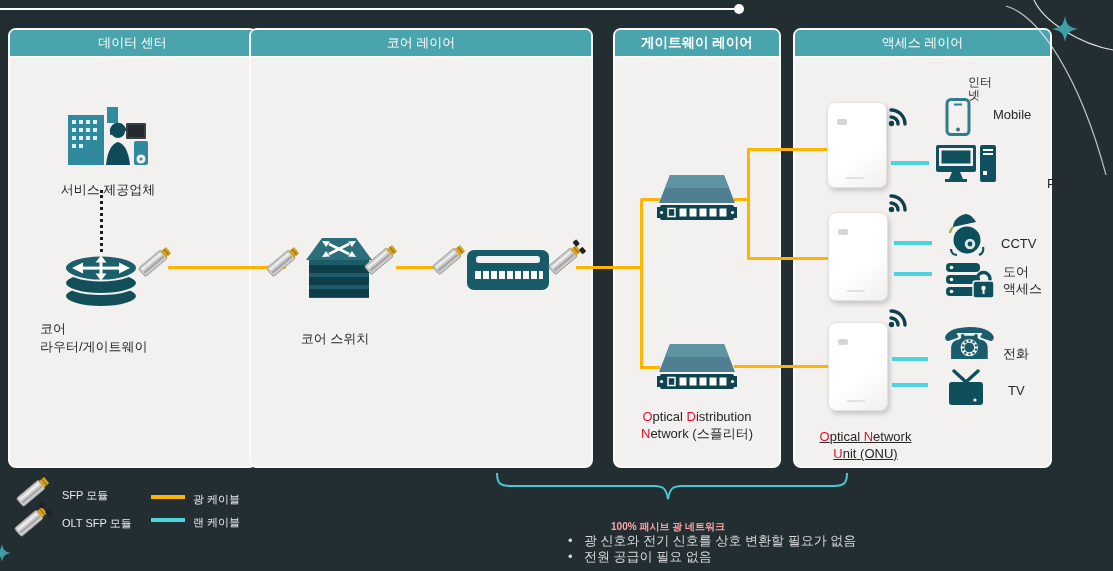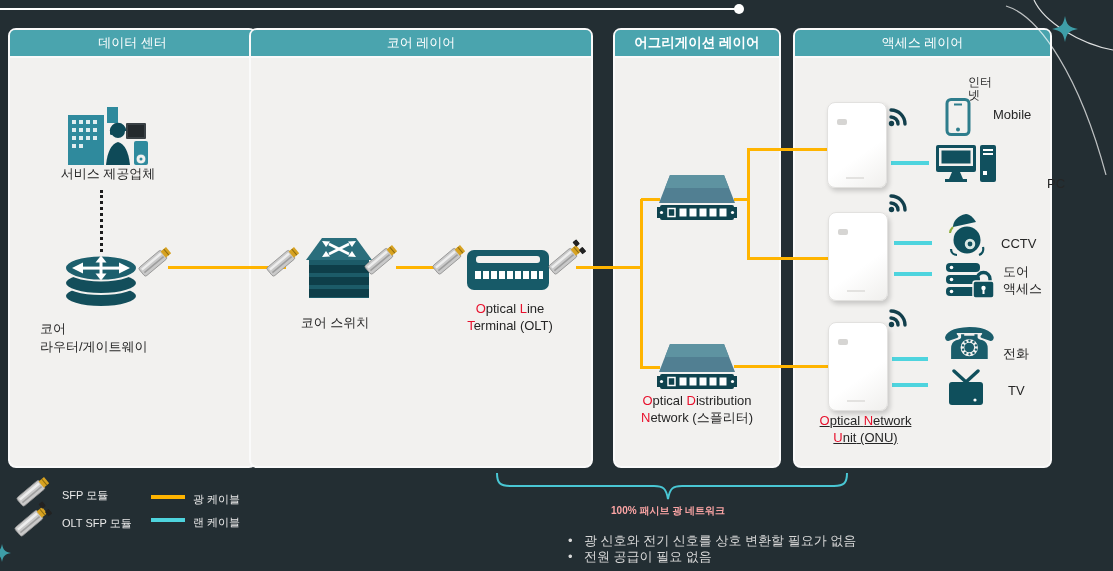--- a/index.html
+++ b/index.html
@@ -10,21 +10,21 @@
   .panel{position:absolute;top:28px;height:440px;background:#F2F1EF;border:2px solid #FAFAFA;
          border-radius:8px;box-sizing:border-box;z-index:1;}
   .panel-header{height:26px;background:#4AA4AE;border-bottom:2px solid #FAFAFA;border-radius:5px 5px 0 0;
                 display:flex;align-items:center;justify-content:center;color:#FFFFFF;font-size:13px;}
   .panel-header.bold{font-weight:bold;font-size:13.5px;}
   
   .cable-o{position:absolute;background:#FFB400;z-index:4;}
   .cable-c{position:absolute;background:#4ED4DE;z-index:4;}
   
   .klabel{position:absolute;font-size:13px;color:#262626;z-index:6;}
-  .center{text-align:center;}
+  .center{text-align:center;margin-top:16px;}
   .red{color:#E8112D;}
   .wlabel{position:absolute;color:#E9E9E9;font-size:11px;z-index:6;}
   .dev{position:absolute;z-index:6;}
   .onu{position:absolute;width:58px;background:linear-gradient(145deg,#FFFFFF 60%,#F0EFED);
        border:1px solid #E2E1DF;border-radius:8px;box-shadow:2px 3px 5px rgba(0,0,0,0.18);z-index:6;}
   .onu .logo{position:absolute;left:9px;top:16px;width:10px;height:6px;background:#D6D5D3;border-radius:2px;}
   .onu .foot{position:absolute;left:18px;bottom:8px;width:18px;height:2px;background:#E3E2E0;}
   .dotted-line{position:absolute;border-left:3px dotted #1C1C1C;z-index:6;}
   .sfp{position:absolute;width:40px;height:16px;transform:rotate(-40deg);z-index:6;}
   .footer-title{position:absolute;color:#fca5a5;font-weight:bold;font-size:10px;z-index:6;}
@@ -55,21 +55,21 @@
         <span>데이터 센터</span>
       </div>
   </div>
   <div class="panel" style="left:249px;width:344px;">
     <div class="panel-header">
         <span>코어 레이어</span>
       </div>
   </div>
   <div class="panel" style="left:613px;width:168px;">
     <div class="panel-header bold">
-        <span>어그리게이션 레이어</span>
+        <span>게이트웨이 레이어</span>
       </div>
   </div>
   <div class="panel" style="left:793px;width:259px;">
     <div class="panel-header">
         <span>액세스 레이어</span>
       </div>
   </div>
 
   <div class="cable-o" style="left:168px;top:266px;width:118px;height:3px;"></div>
   <div class="cable-o" style="left:396px;top:266px;width:40px;height:3px;"></div>
@@ -206,24 +206,20 @@
     <rect x="3" y="5" width="25" height="2.5" fill="#EDEDED"></rect>
       <rect x="3" y="9.5" width="25" height="1.5" fill="#9E9E9E"></rect>
     <rect x="29" y="4.5" width="7" height="8" fill="#D7A221"></rect>
       <rect x="32.5" y="4.5" width="1" height="8" fill="#8A6A10"></rect>
     <rect x="35" y="0" width="5" height="6" rx="1" fill="#222222"></rect>
       <rect x="35" y="10" width="5" height="6" rx="1" fill="#222222"></rect>
   </svg>
   <div class="klabel center" style="left:285px;top:314px;width:100px;">
     <span>코어 스위치</span>
   </div>
-  <div class="klabel center" style="left:445px;top:300px;width:130px;line-height:17px;">
-    <div><span class="red">O</span><span>ptical</span> <span class="red">L</span><span>ine</span></div>
-    <div><span class="red">T</span><span>erminal</span> <span>(OLT)</span></div>
-  </div>
 
   <svg class="dev" style="left:657px;top:175px;" width="80" height="46" viewBox="0 0 80 46">
     <polygon points="13,0 67,0 78,28 2,28" fill="#517F92"></polygon>
     <polygon points="13,0 67,0 72,13 8,13" fill="#5E93A1"></polygon>
     <rect x="0" y="32" width="5" height="11" fill="#0F434E"></rect>
       <rect x="75" y="32" width="5" height="11" fill="#0F434E"></rect>
     <rect x="3" y="30" width="74" height="15" rx="2" fill="#0F434E"></rect>
     <circle cx="4.5" cy="37.5" r="1.6" fill="#FFFFFF"></circle>
       <circle cx="75.5" cy="37.5" r="1.6" fill="#FFFFFF"></circle>
     <rect x="11" y="33.5" width="7" height="8" fill="none" stroke="#FFFFFF" stroke-width="1.5"></rect>

